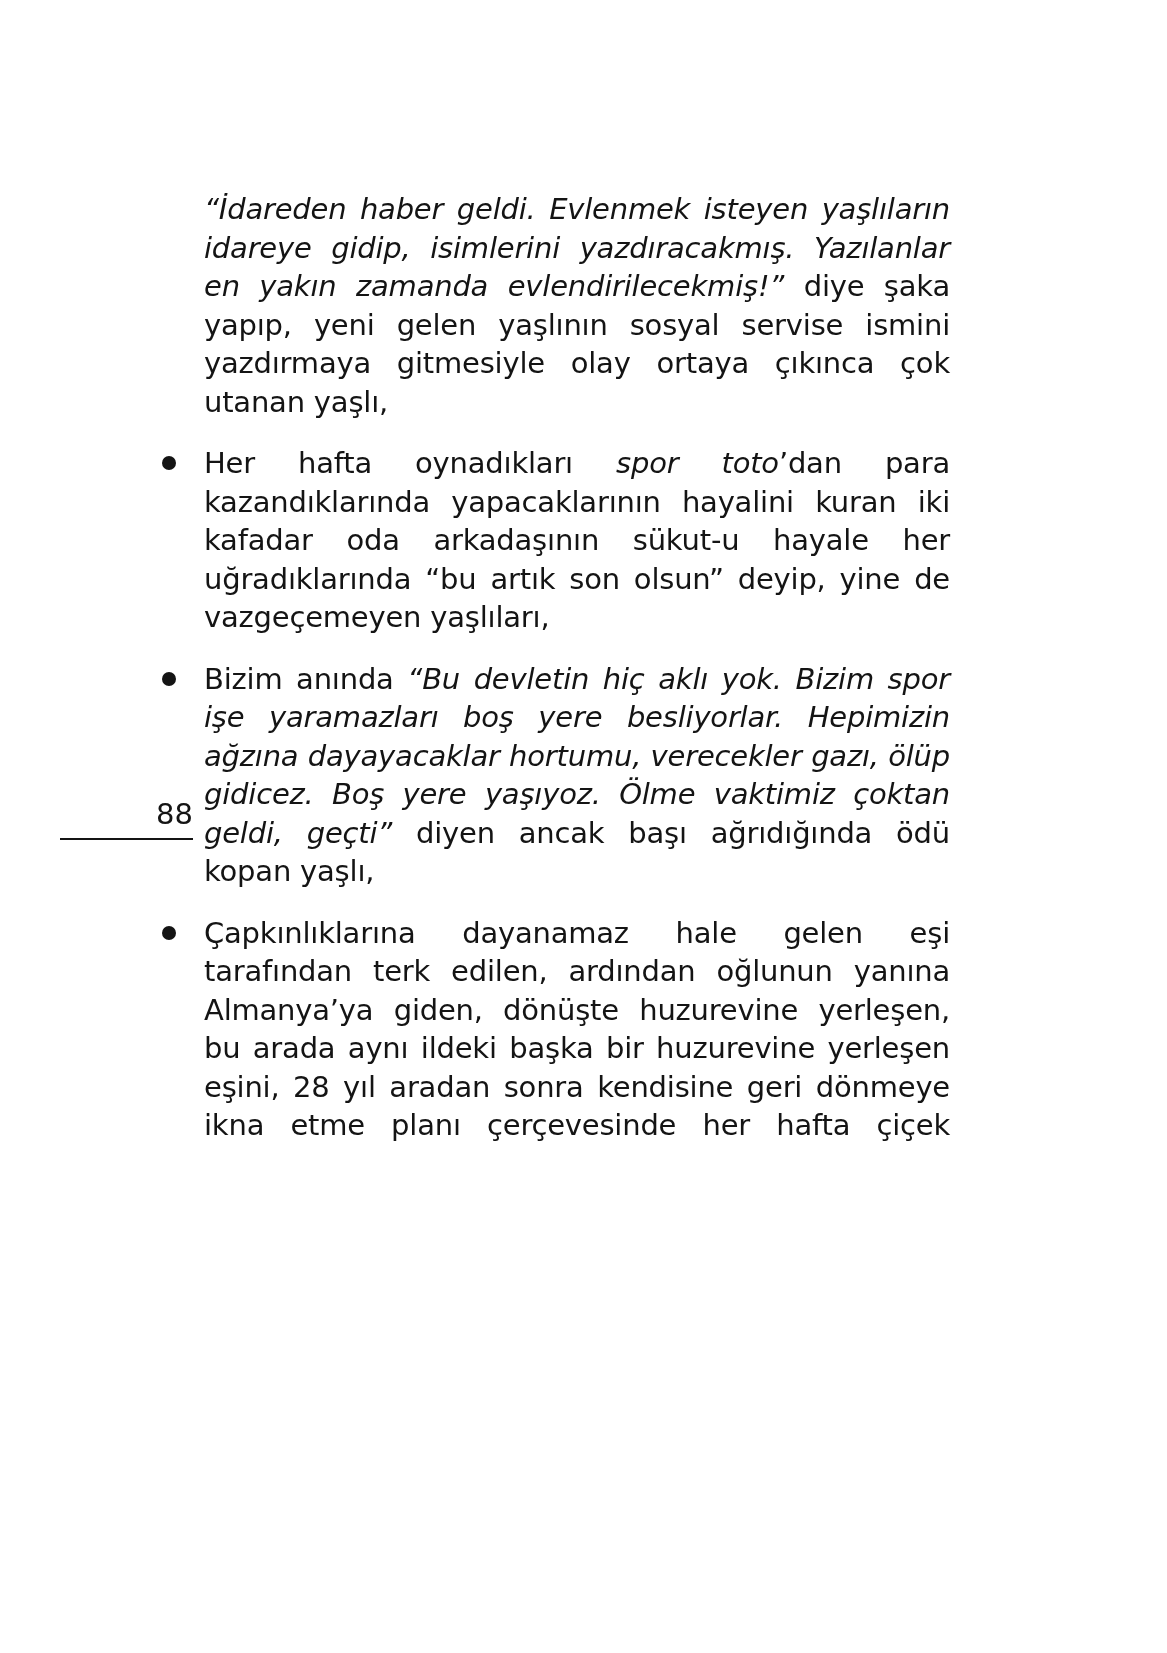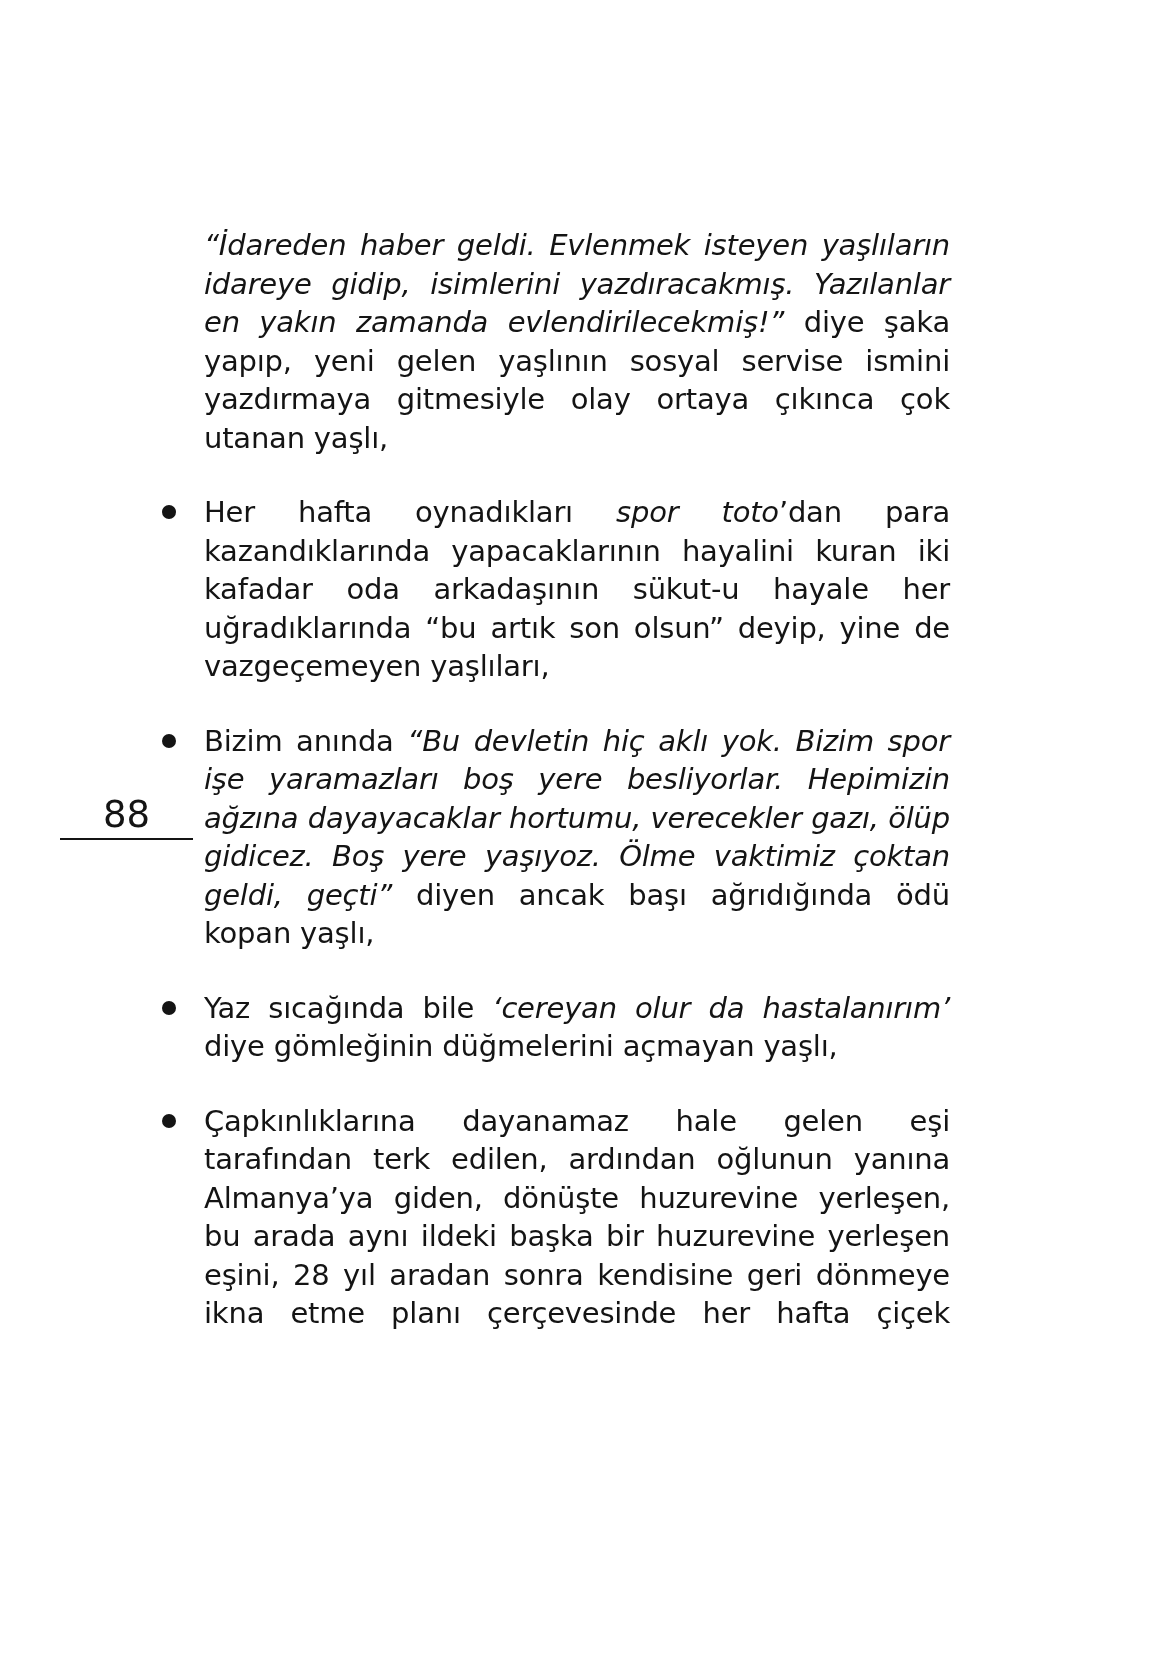--- a/index.html
+++ b/index.html
@@ -25,21 +25,20 @@
     top: 190px;
     width: 746px;
     font-size: 29px;
     line-height: 38.5px;
     letter-spacing: -0.2px;
   }
   .para {
     position: relative;
     text-align: justify;
     margin-bottom: 23px;
-    margin-top: 36px;
   }
   .para:last-child { margin-bottom: 0; }
   .para.justify-last { text-align-last: justify; }
   .bullet-dot {
     display: none;
     position: absolute;
     left: -42px;
     top: 12px;
     width: 14px;
     height: 14px;
@@ -48,22 +47,22 @@
   }
   .para.bulleted .bullet-dot { display: block; }
   .seg-normal { font-style: normal; font-weight: normal; }
   .seg-italic { font-style: italic; }
   .seg-bold   { font-weight: normal; }
   .margin-page-number {
     position: absolute;
     left: 60px;
     top: 799px;
     width: 133px;
-    text-align: center;
-    font-size: 37px;
+    text-align: right;
+    font-size: 29px;
     line-height: 31px;
   }
   .page-number-rule {
     position: absolute;
     left: 60px;
     top: 838px;
     width: 133px;
     height: 2px;
     background: var(--text-color);
   }
@@ -86,24 +85,20 @@
   <div class="para bulleted">
     <span class="bullet-dot"></span>
     <span class="para-text"><span class="seg-normal">Her hafta oynadıkları </span><span class="seg-italic">spor toto</span><span class="seg-normal">’dan para kazandıklarında yapacaklarının hayalini kuran iki kafadar oda arkadaşının sükut-u hayale her uğradıklarında “</span><span class="seg-bold">bu artık son olsun”</span><span class="seg-normal"> deyip, yine de vazgeçemeyen yaşlıları,</span></span>
   </div>
 
   <div class="para bulleted">
     <span class="bullet-dot"></span>
     <span class="para-text"><span class="seg-normal">Bizim anında </span><span class="seg-italic">“Bu devletin hiç aklı yok. Bizim spor işe yaramazları boş yere besliyorlar. Hepimizin ağzına dayayacaklar hortumu, verecekler gazı, ölüp gidicez. Boş yere yaşıyoz. Ölme vaktimiz çoktan geldi, geçti”</span><span class="seg-normal"> diyen ancak başı ağrıdığında ödü kopan yaşlı,</span></span>
   </div>
 
-  <div class="para bulleted">
-    <span class="bullet-dot"></span>
-    <span class="para-text"><span class="seg-normal">Yaz sıcağında bile </span><span class="seg-italic">‘cereyan olur da hastalanırım’</span><span class="seg-normal"> diye gömleğinin düğmelerini açmayan yaşlı,</span></span>
-  </div>
 
   <div class="para bulleted justify-last">
     <span class="bullet-dot"></span>
     <span class="para-text"><span class="seg-normal">Çapkınlıklarına dayanamaz hale gelen eşi tarafından terk edilen, ardından oğlunun yanına Almanya’ya giden, dönüşte huzurevine yerleşen, bu arada aynı ildeki başka bir huzurevine yerleşen eşini, 28 yıl aradan sonra kendisine geri dönmeye ikna etme planı çerçevesinde her hafta çiçek</span></span>
   </div>
 </div>
 
 </div>
 
 </body></html>

